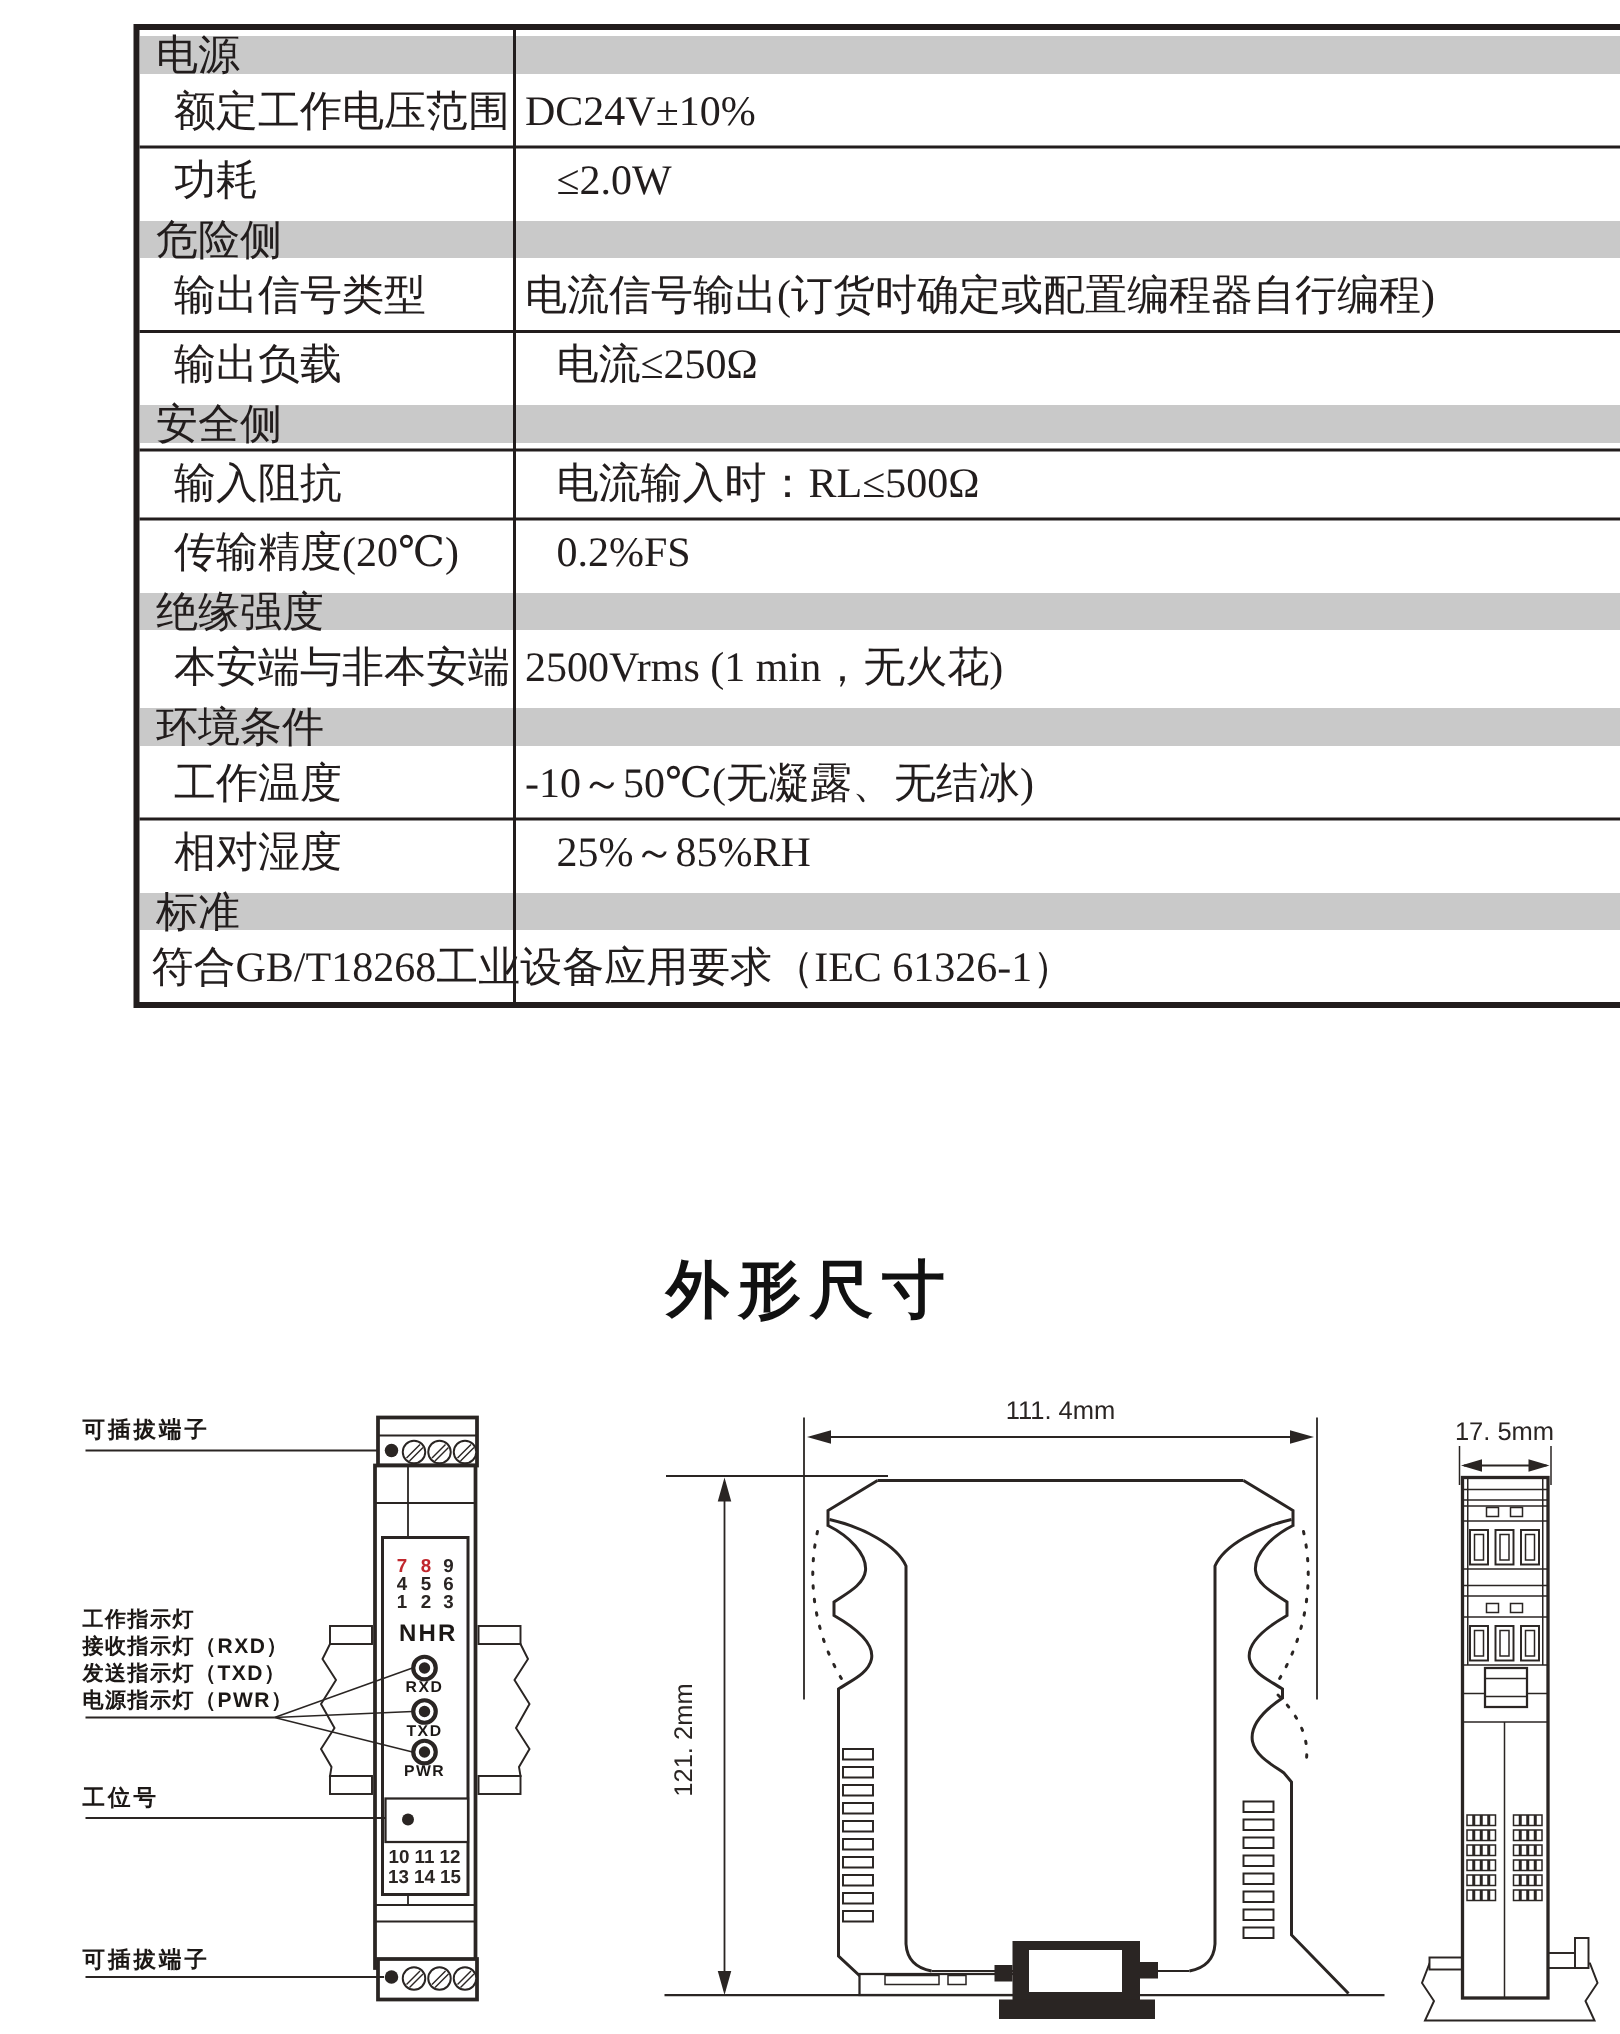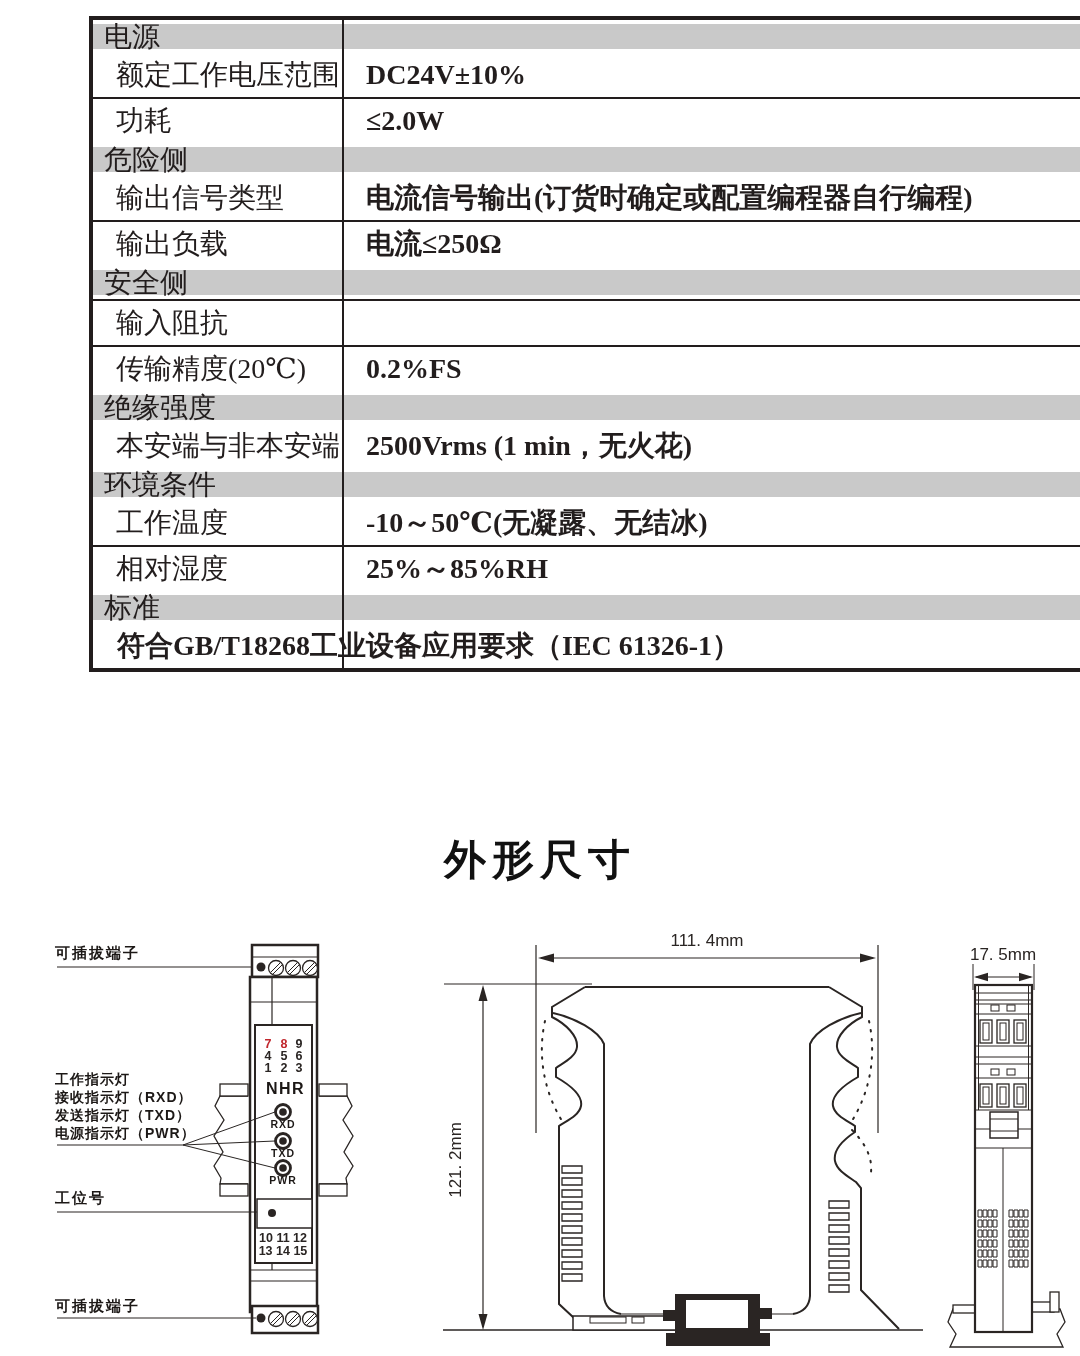--- a/index.html
+++ b/index.html
@@ -1,23 +1,23 @@
 <!DOCTYPE html>
 <html><head>
 <meta charset="utf-8">
 <style>
   html,body{margin:0;padding:0;background:#ffffff;}
   #canvas{position:relative;width:1080px;height:1356px;background:#ffffff;overflow:hidden;
           font-family:"Liberation Serif","DejaVu Serif",serif;color:#221d1d;}
   
   .spec-table{position:absolute;left:45px;top:16px;width:995px;border:4px solid #221d1d;background:#fff;box-sizing:border-box;margin-left:44px;}
   .trow{display:flex;align-items:center;height:44px;font-size:28px;line-height:30px;box-sizing:border-box;}
-  .trow.bt{border-top:2px solid #221d1d;height:46px;}
+  .trow.bt{border-top:2px solid #221d1d;height:46px;gap:21px;}
   .trow .lbl{width:249px;padding-left:23px;flex:none;box-sizing:border-box;}
-  .trow .val{flex:1;padding-left:24px;box-sizing:border-box;white-space:nowrap;font-weight:bold;}
+  .trow .val{flex:1;padding-left:8px;box-sizing:border-box;white-space:nowrap;}
   .thead{height:33px;padding:4px 0;box-sizing:border-box;background-color:#c9c9c9;background-clip:content-box;
          display:flex;align-items:center;font-size:28px;}
   .thead .lbl{width:249px;padding-left:11px;flex:none;box-sizing:border-box;}
   .divider{position:absolute;left:249px;top:0;bottom:0;width:2px;background:#221d1d;}
   
   .sec-title{position:absolute;left:0;top:832px;width:1080px;text-align:center;
              font-family:Liberation Mono, monospace;font-weight:700;font-size:42px;letter-spacing:6px;color:#111;}
   
   .drawings{position:absolute;left:0;top:905px;}
   .o  {fill:none;stroke:#2a2523;stroke-width:2;}
@@ -62,20 +62,21 @@
       </div>
     <div class="trow bt">
         <div class="lbl">输出负载</div>
         <div class="val">电流≤250Ω</div>
       </div>
     <div class="thead">
         <div class="lbl">安全侧</div>
       </div>
     <div class="trow bt">
         <div class="lbl">输入阻抗</div>
+        <div class="val">电流输入时：RL≤500Ω</div>
       </div>
     <div class="trow bt">
         <div class="lbl">传输精度(20℃)</div>
         <div class="val">0.2%FS</div>
       </div>
     <div class="thead">
         <div class="lbl">绝缘强度</div>
       </div>
     <div class="trow">
         <div class="lbl">本安端与非本安端</div>

